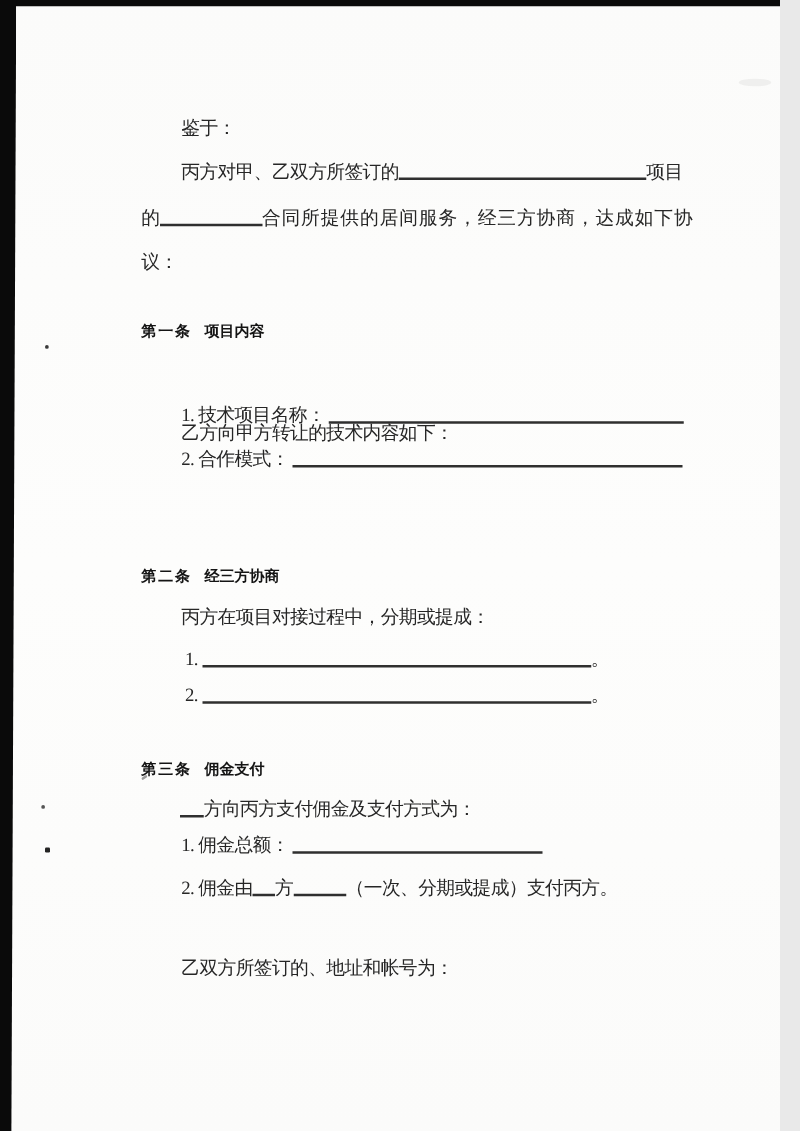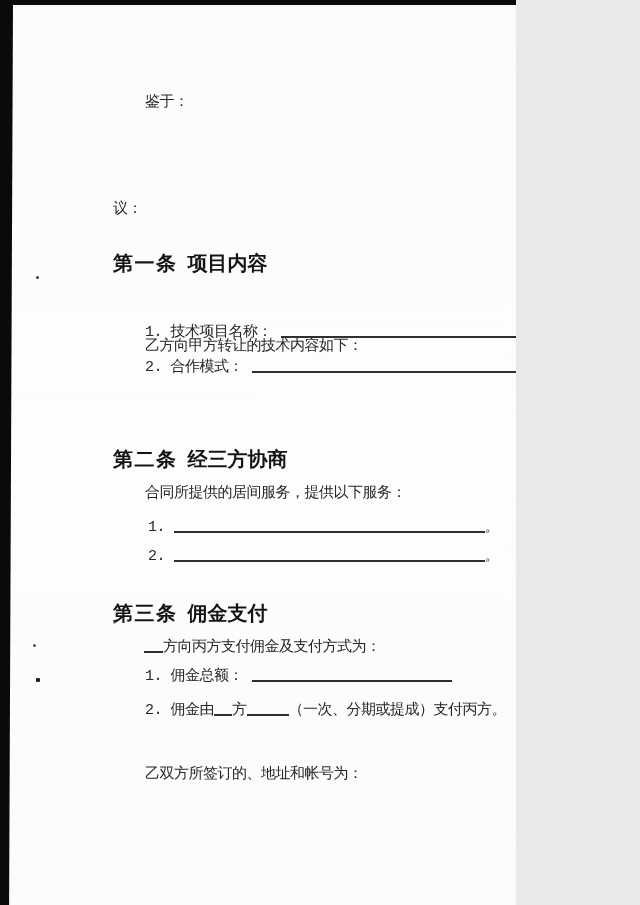--- a/index.html
+++ b/index.html
@@ -1,32 +1,32 @@
 <!DOCTYPE html>
 <html><head>
 <meta charset="utf-8">
 <style>
   html,body{margin:0;padding:0;}
   body{width:640px;height:905px;overflow:hidden;background:#e9e9e9;}
   .page{
-    position:relative;width:516px;height:905px;
+    position:relative;width:624px;height:905px;
     background:linear-gradient(180deg,#fbfbfa 0%,#fdfdfc 50%,#fbfbfa 100%);
-    font-family:Liberation Mono, monospace;
+    font-family:Liberation Serif, serif;
     color:#262626;font-size:15px;letter-spacing:-0.5px;
     overflow:hidden;
   }
   
   .edge-top{position:absolute;top:0;left:0;right:0;height:5px;background:#0a0a0a;}
   .edge-left{position:absolute;top:0;left:0;bottom:0;width:13px;background:#0a0a0a;
     clip-path:polygon(0 0,100% 0,70% 100%,0 100%);}
   
   .speck{position:absolute;border-radius:50%;}
   
   .line{position:absolute;height:20px;line-height:20px;white-space:nowrap;}
-  .heading{font-weight:700;font-size:20px;color:#141414;letter-spacing:0;}
+  .heading{font-weight:700;font-size:12px;color:#141414;letter-spacing:0;}
   .heading .num{letter-spacing:1.5px;margin-right:10px;}
   .blank{display:inline-block;height:13px;border-bottom:2px solid #2f2f2f;margin-bottom:-2px;}
   .stretch{letter-spacing:0.7px;}
 </style>
 </head>
 <body>
 
 <div class="page">
 
   <div class="edge-top"></div>
@@ -35,21 +35,27 @@
   <div class="speck" style="left:36px;top:276px;width:3px;height:3px;background:#3a3a3a;"></div>
   <div class="speck" style="left:33px;top:644px;width:3px;height:3px;background:#555;"></div>
   <div class="speck" style="left:36px;top:678px;width:4px;height:4px;background:#242424;border-radius:1px;"></div>
   <div class="speck" style="left:113px;top:621px;width:5px;height:2px;background:#9a9a9a;transform:rotate(-35deg);border-radius:1px;"></div>
   <div class="speck" style="left:591px;top:63px;width:26px;height:6px;background:#efefee;"></div>
 
   <div class="line" style="left:145px;top:93px;">
     <span>鉴于：</span>
   </div>
 
+  <div class="line" style="left:145px;top:128px;">
+    <span>丙方对甲、乙双方所签订的</span><span class="blank" style="width:198px;"></span><span>项目</span>
+  </div>
 
+  <div class="line" style="left:113px;top:165px;">
+    <span>的</span><span class="blank" style="width:82px;"></span><span class="stretch">合同所提供的居间服务，经三方协商，达成如下协</span>
+  </div>
 
   <div class="line" style="left:113px;top:200px;">
     <span>议：</span>
   </div>
 
   <div class="line heading" style="left:113px;top:255px;">
     <span class="num">第一条</span><span>项目内容</span>
   </div>
 
   <div class="line" style="left:145px;top:289px;margin-top:48px;">
@@ -63,21 +69,21 @@
   <div class="line" style="left:145px;top:358px;">
     <span>2. 合作模式：</span> <span class="blank" style="width:312px;"></span>
   </div>
 
 
   <div class="line heading" style="left:113px;top:451px;">
     <span class="num">第二条</span><span>经三方协商</span>
   </div>
 
   <div class="line" style="left:145px;top:484px;">
-    <span>合同所提供的居间服务，提供以下服务：</span>
+    <span>丙方在项目对接过程中，分期或提成：</span>
   </div>
 
   <div class="line" style="left:148px;top:518px;">
     <span>1.</span> <span class="blank" style="width:311px;"></span><span>。</span>
   </div>
 
   <div class="line" style="left:148px;top:547px;">
     <span>2.</span> <span class="blank" style="width:311px;"></span><span>。</span>
   </div>
 

